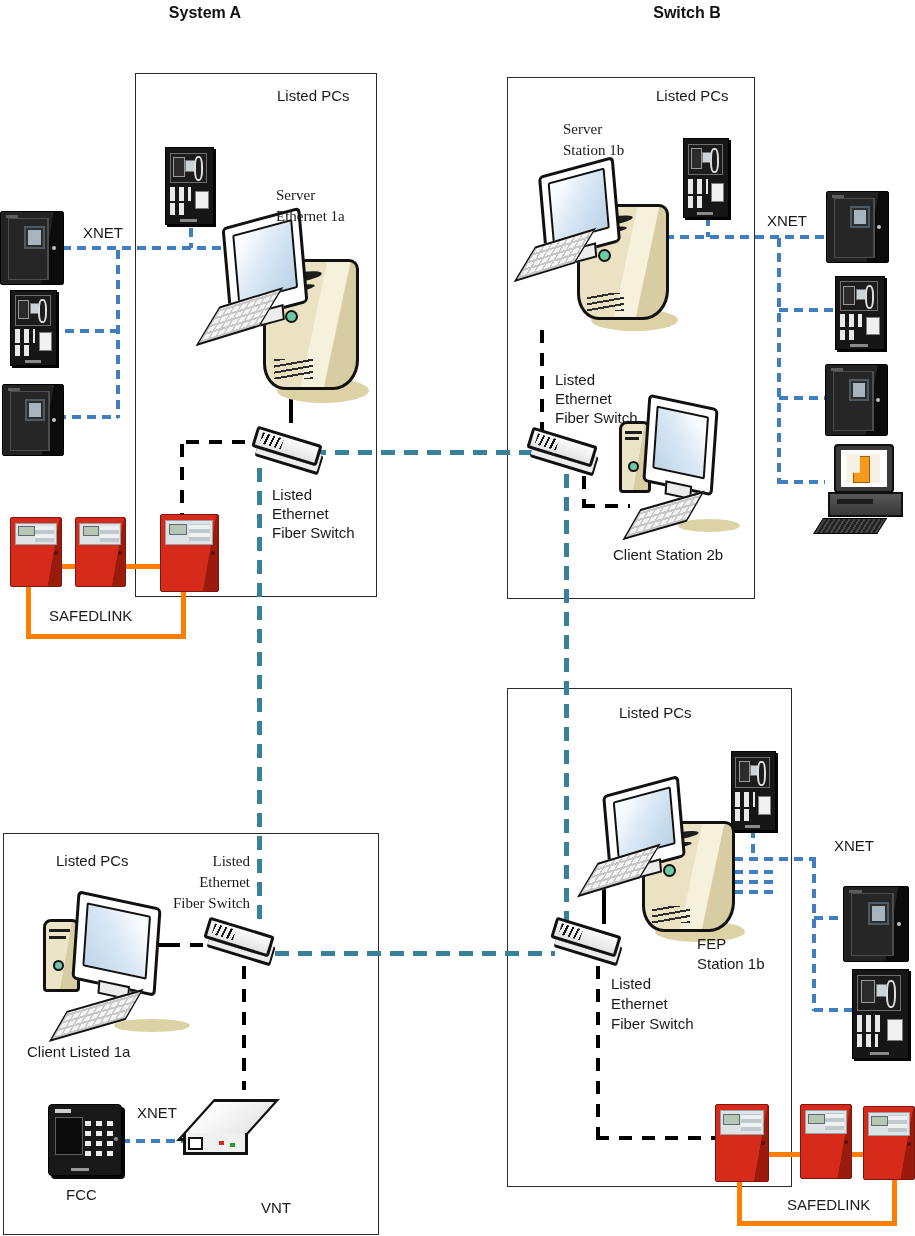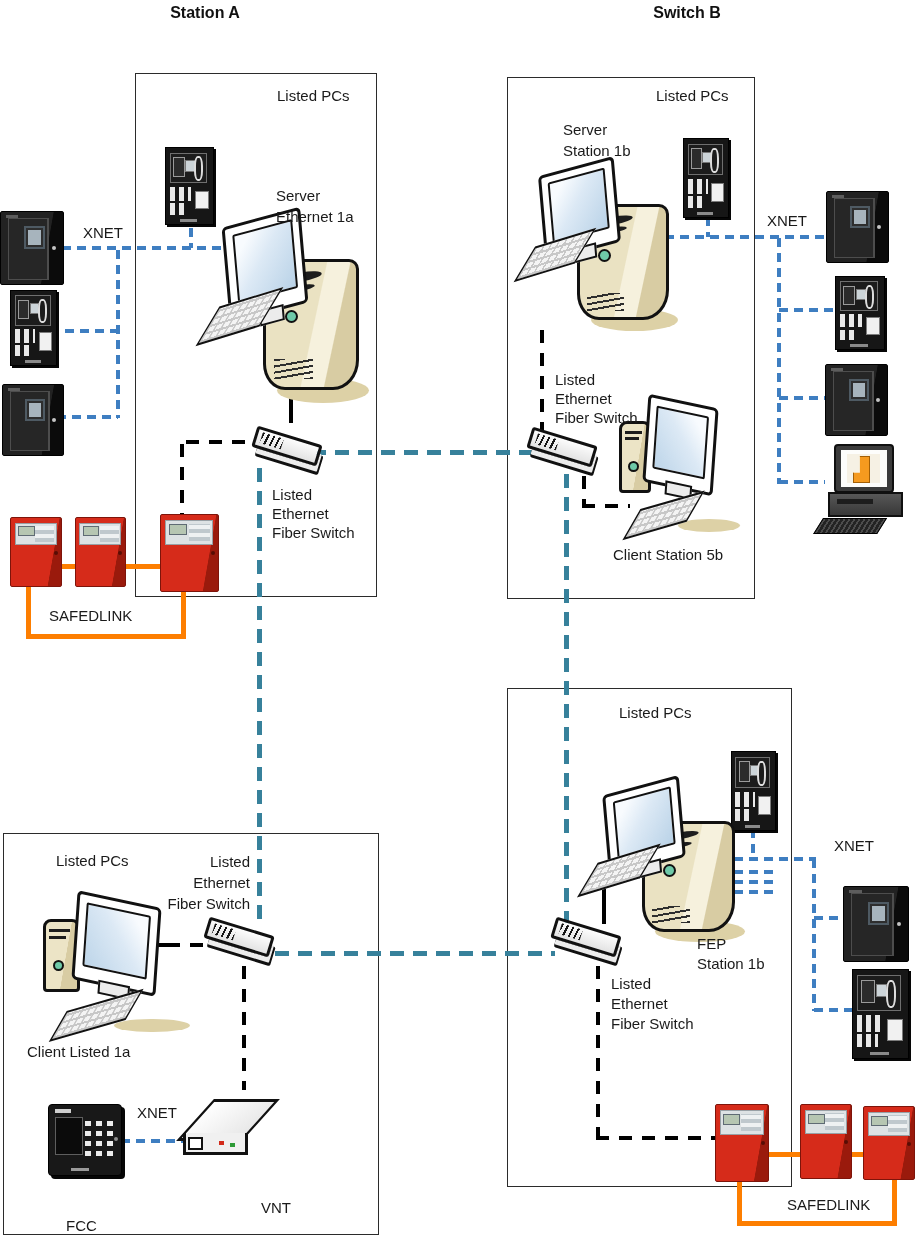--- a/index.html
+++ b/index.html
@@ -5,21 +5,21 @@
   html,body{margin:0;padding:0;background:#fff;}
   body{font-family:"Liberation Sans","DejaVu Sans",sans-serif;color:#111;}
   .canvas{position:relative;width:915px;height:1236px;background:#fff;overflow:hidden;}
 
   
   .zone{position:absolute;border:1px solid #2b2b2b;background:transparent;}
 
   
   .title{position:absolute;font-size:16px;font-weight:bold;width:150px;text-align:center;white-space:nowrap;}
   .lbl{position:absolute;font-size:15px;line-height:19px;white-space:nowrap;color:#1a1a1a;}
-  .lh21{line-height:21px;}
+  .lh21{line-height:21px;font-family:Liberation Serif, serif;}
   .lh20{line-height:20px;}
   .ralign{text-align:right;}
 
   
   .ln{position:absolute;}
   .bh{height:4px;background:repeating-linear-gradient(90deg,#3e7ec1 0 9px,transparent 9px 15px);}
   .bv{width:4px;background:repeating-linear-gradient(180deg,#3e7ec1 0 9px,transparent 9px 15px);}
   .th{height:5px;background:repeating-linear-gradient(90deg,#37819b 0 14px,transparent 14px 23px);}
   .tv{width:5px;background:repeating-linear-gradient(180deg,#37819b 0 14px,transparent 14px 23px);}
   .kh{height:4px;background:repeating-linear-gradient(90deg,#000 0 13px,transparent 13px 23px);}
@@ -108,21 +108,21 @@
   .annun .shape{position:absolute;left:18%;top:8%;width:46%;height:84%;background:#f59a1f;clip-path:polygon(0 62%,40% 62%,40% 0,100% 0,100% 100%,0 100%);border:1px solid #a35f05;}
   .annun .base{position:absolute;left:10%;top:53%;width:74%;height:24%;background:linear-gradient(#575757,#383838);border:2px solid #101010;}
   .annun .bay{position:absolute;left:10%;top:25%;width:50%;height:22%;background:#1d1d1d;}
   .annun .akbd{position:absolute;left:0;bottom:0;width:64%;height:16%;background:#232323;border:1px solid #000;transform:skewX(-32deg);background-image:repeating-linear-gradient(90deg,#4c4c4c 0 2px,transparent 2px 5px);}
 </style>
 </head>
 <body>
 
 <div class="canvas">
 
-  <div class="title" style="left:130px;top:4px">Station A</div>
+  <div class="title" style="left:130px;top:4px">System A</div>
   <div class="title" style="left:612px;top:4px">Switch B</div>
 
   <div class="zone" style="left:135px;top:73px;width:240px;height:522px"></div>
   <div class="zone" style="left:507px;top:77px;width:246px;height:520px"></div>
   <div class="zone" style="left:3px;top:833px;width:374px;height:400px"></div>
   <div class="zone" style="left:507px;top:688px;width:283px;height:497px"></div>
 
   <div class="ln th" style="left:312px;top:450px;width:222px"></div>
   <div class="ln tv" style="left:257px;top:468px;height:454px"></div>
   <div class="ln tv" style="left:564px;top:474px;height:450px"></div>
@@ -448,21 +448,21 @@
     <div>Ethernet 1a</div>
   </div>
   <div class="lbl lh21" style="left:563px;top:119px">
     <div>Server</div>
     <div>Station 1b</div>
   </div>
   <div class="lbl lh20" style="left:697px;top:934px">
     <div>FEP</div>
     <div>Station 1b</div>
   </div>
-  <div class="lbl" style="left:613px;top:545px">Client Station 5b</div>
+  <div class="lbl" style="left:613px;top:545px">Client Station 2b</div>
   <div class="lbl" style="left:27px;top:1042px">Client Listed 1a</div>
 
   <div class="lbl" style="left:83px;top:223px">XNET</div>
   <div class="lbl" style="left:767px;top:211px">XNET</div>
   <div class="lbl" style="left:137px;top:1103px">XNET</div>
   <div class="lbl" style="left:834px;top:836px">XNET</div>
 
   <div class="lbl" style="left:49px;top:606px">SAFEDLINK</div>
   <div class="lbl" style="left:787px;top:1195px">SAFEDLINK</div>
 
@@ -481,15 +481,15 @@
     <div>Ethernet</div>
     <div>Fiber Switch</div>
   </div>
   <div class="lbl lh20" style="left:611px;top:974px">
     <div>Listed</div>
     <div>Ethernet</div>
     <div>Fiber Switch</div>
   </div>
 
   <div class="lbl" style="left:261px;top:1198px">VNT</div>
-  <div class="lbl" style="left:66px;top:1216px">FCC</div>
+  <div class="lbl" style="left:66px;top:1185px">FCC</div>
 
 </div>
 
 </body></html>

